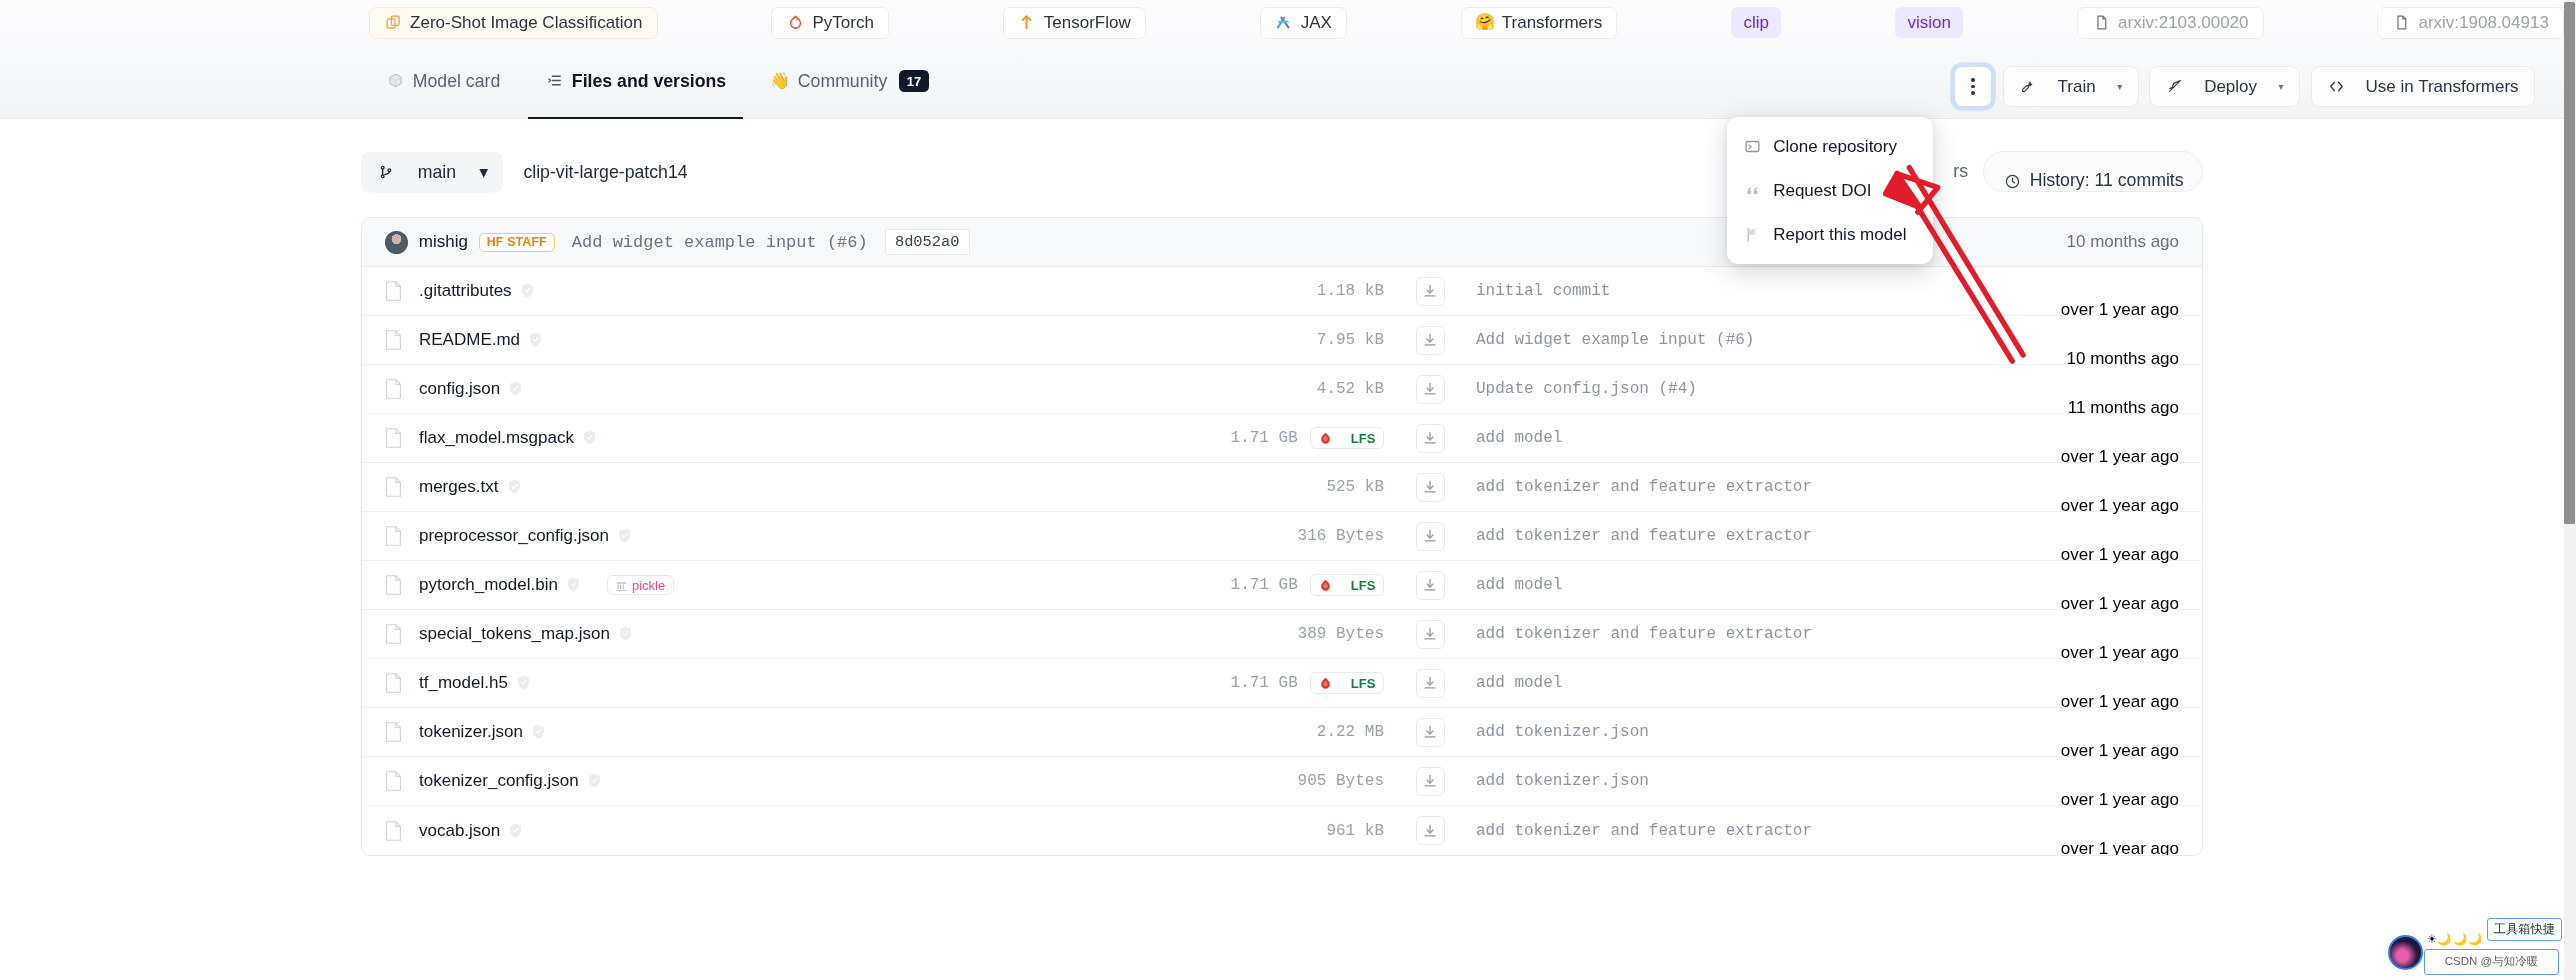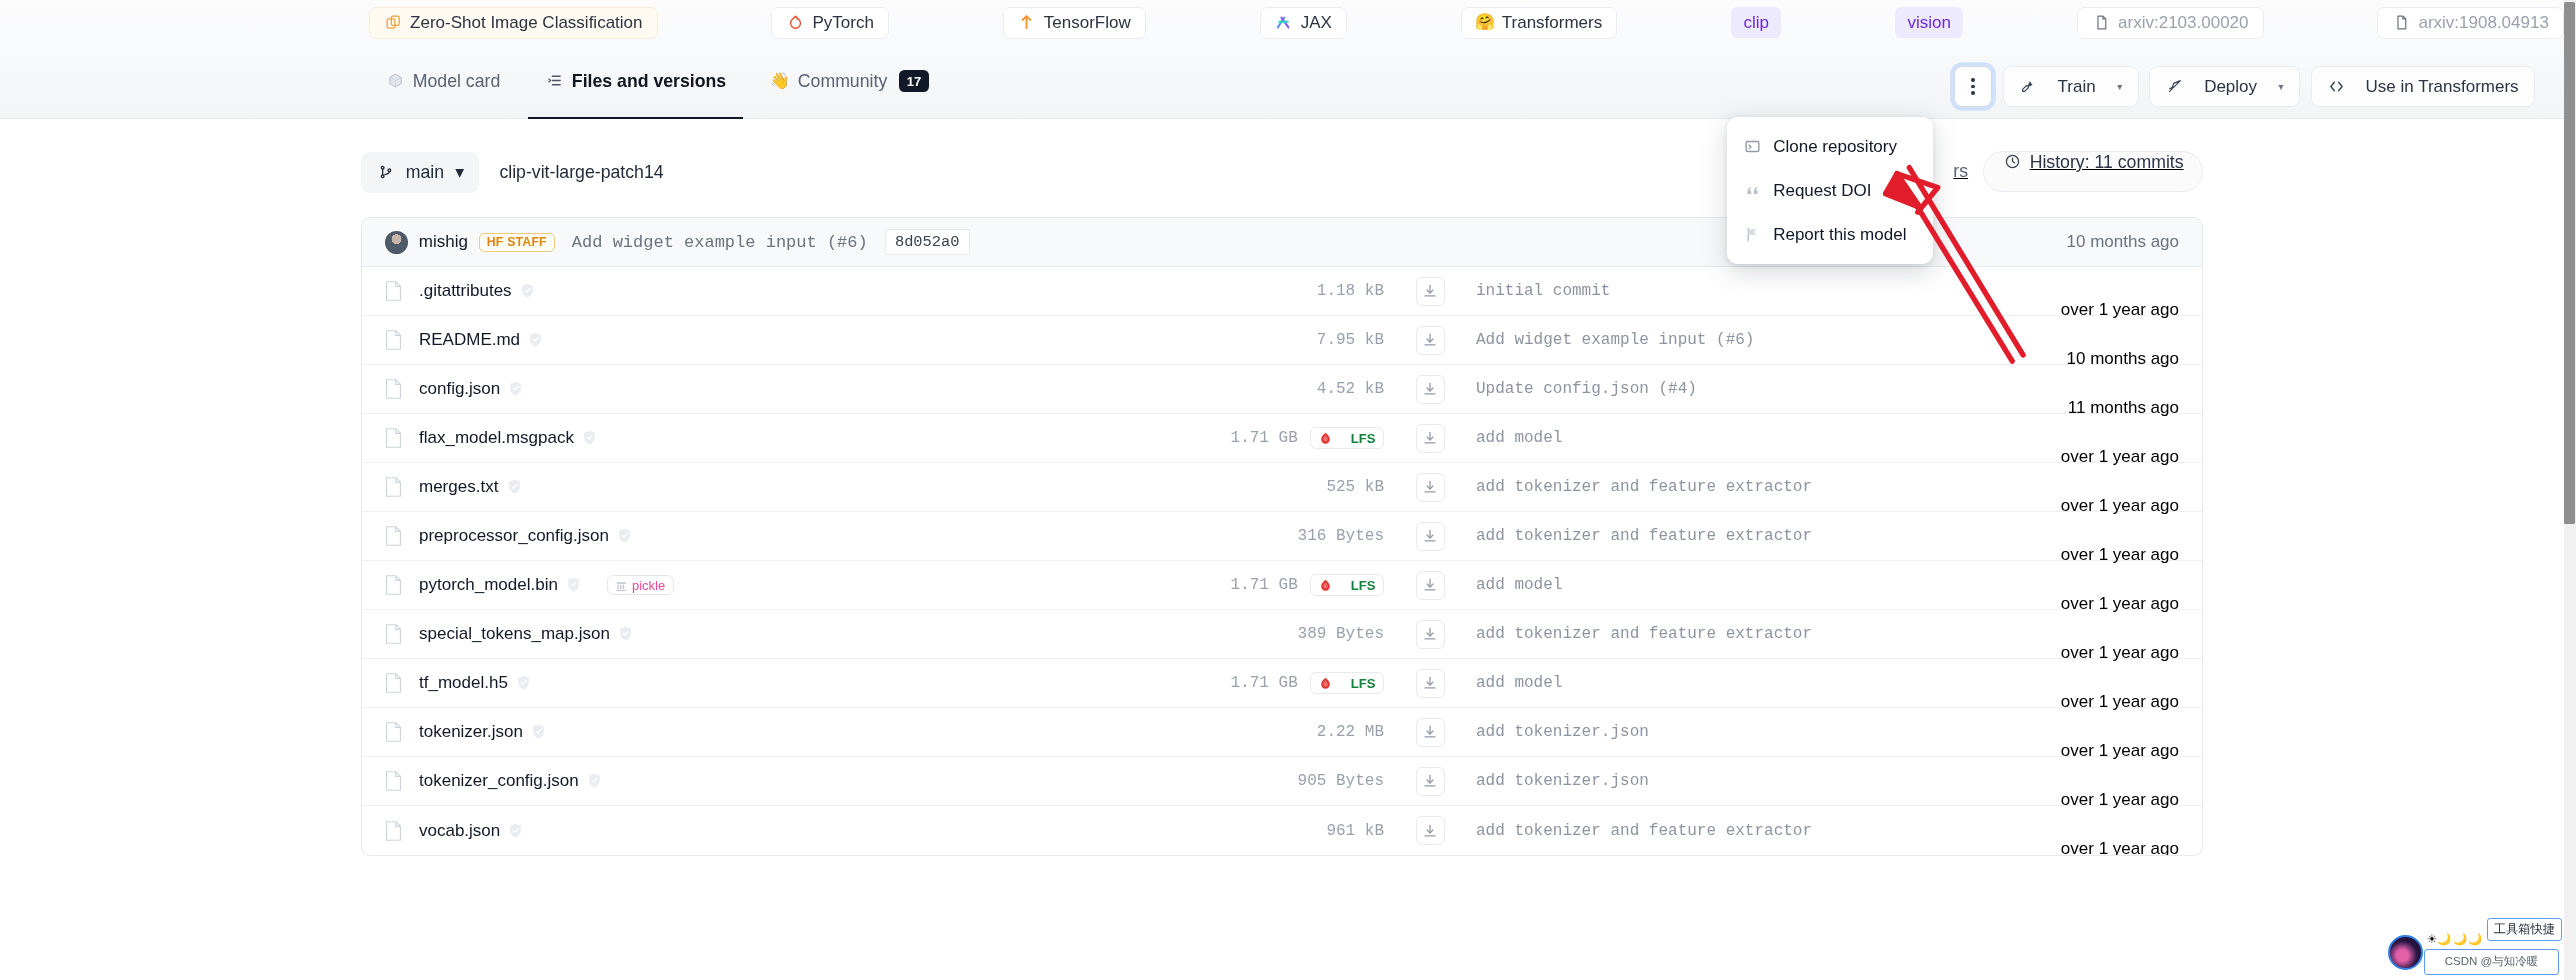--- a/index.html
+++ b/index.html
@@ -90,30 +90,30 @@
   }
   .dd-ico { width:20px; height:20px; flex:none; display:flex; align-items:center; justify-content:center; color:#9199a6;}
 
   
   .content { position:absolute; left:0; top:119px; width:2564px; }
   .repo-bar {
     position: relative; margin: 32px 0 0 0; padding: 0 361px 0 361px;
     height: 43px; display:flex; align-items:center;
   }
   .branch-btn {
-    display:inline-flex; align-items:center; gap:11px;
+    display:inline-flex; align-items:center; gap:23px;
     height: 41px; padding: 0 15.4px;
     background: #f4f5f7; border-radius: 8.4px;
     font-size: 17.7px; color:#1f2937;
   }
   .repo-name { margin-left: 20px; font-size: 17.7px; color:#1f2937; }
-  .repo-right { position:absolute; right: 361px; top:0; display:flex; align-items:center; gap: 15.4px; text-decoration: underline; }
+  .repo-right { position:absolute; right: 361px; top:0; display:flex; align-items:center; gap: 15.4px; }
   .contrib-txt { font-size: 17.7px; color:#5b6473; }
   .history-btn {
-    display:inline-flex; align-items:flex-start; gap:8.4px;
+    display:inline-flex; align-items:flex-end; gap:8.4px;
     height: 41px; padding: 0 18.4px;
     border: 0.8px solid #e9ebef; border-radius: 21px; background:#fbfbfc;
     font-size: 17.7px; color:#2b3444; white-space:nowrap;
   }
 
   
   .table {
     margin: 23px 361px 0 361px;
     border: 0.8px solid #e7e9ec; border-radius: 9.2px; overflow: hidden;
     background:#fff;

